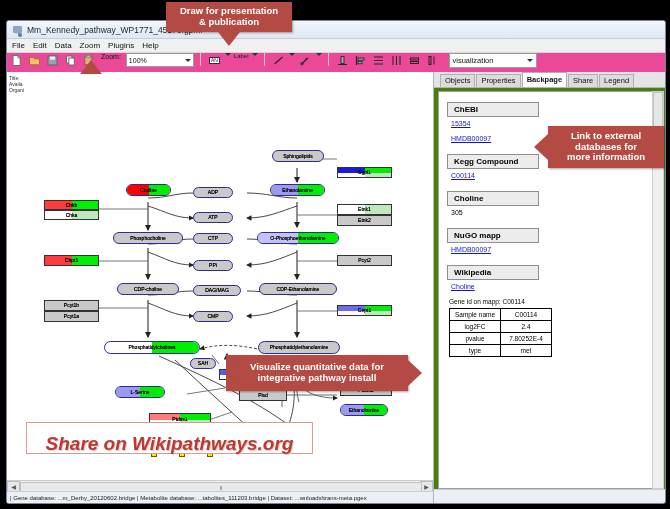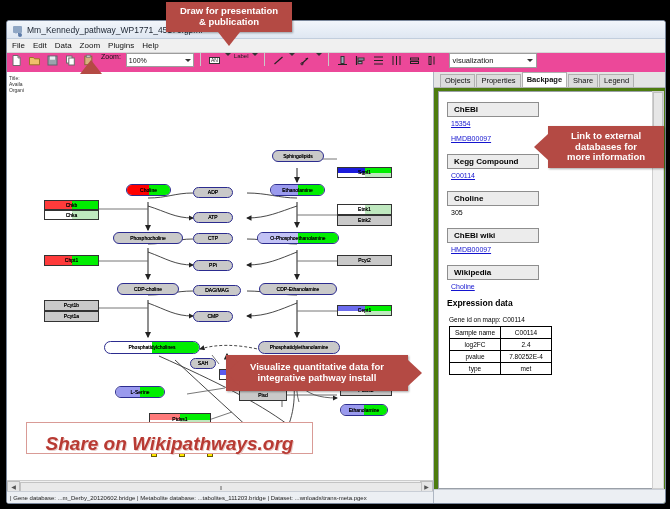--- a/index.html
+++ b/index.html
@@ -523,27 +523,26 @@
           <a class="db-link">15354</a>
 
           <a class="db-link">HMDB00097</a>
 
           <div class="db-head">Kegg Compound</div>
           <a class="db-link">C00114</a>
 
           <div class="db-head">Choline</div>
           <span class="db-plain">305</span>
 
-          <div class="db-head">ChEBI wiki</div>
+          <div class="db-head">NuGO mapp</div>
           <a class="db-link">HMDB00097</a>
 
           <div class="db-head">Wikipedia</div>
           <a class="db-link">Choline</a>
 
-          <div class="expr-title">Expression data</div>
           <div class="gene-id">Gene id on mapp: C00114</div>
 
           <table class="expr">
             <tbody>
                 <tr>
               <td>Sample name</td>
               <td>C00114</td>
             </tr>
             <tr>
               <td>log2FC</td>

